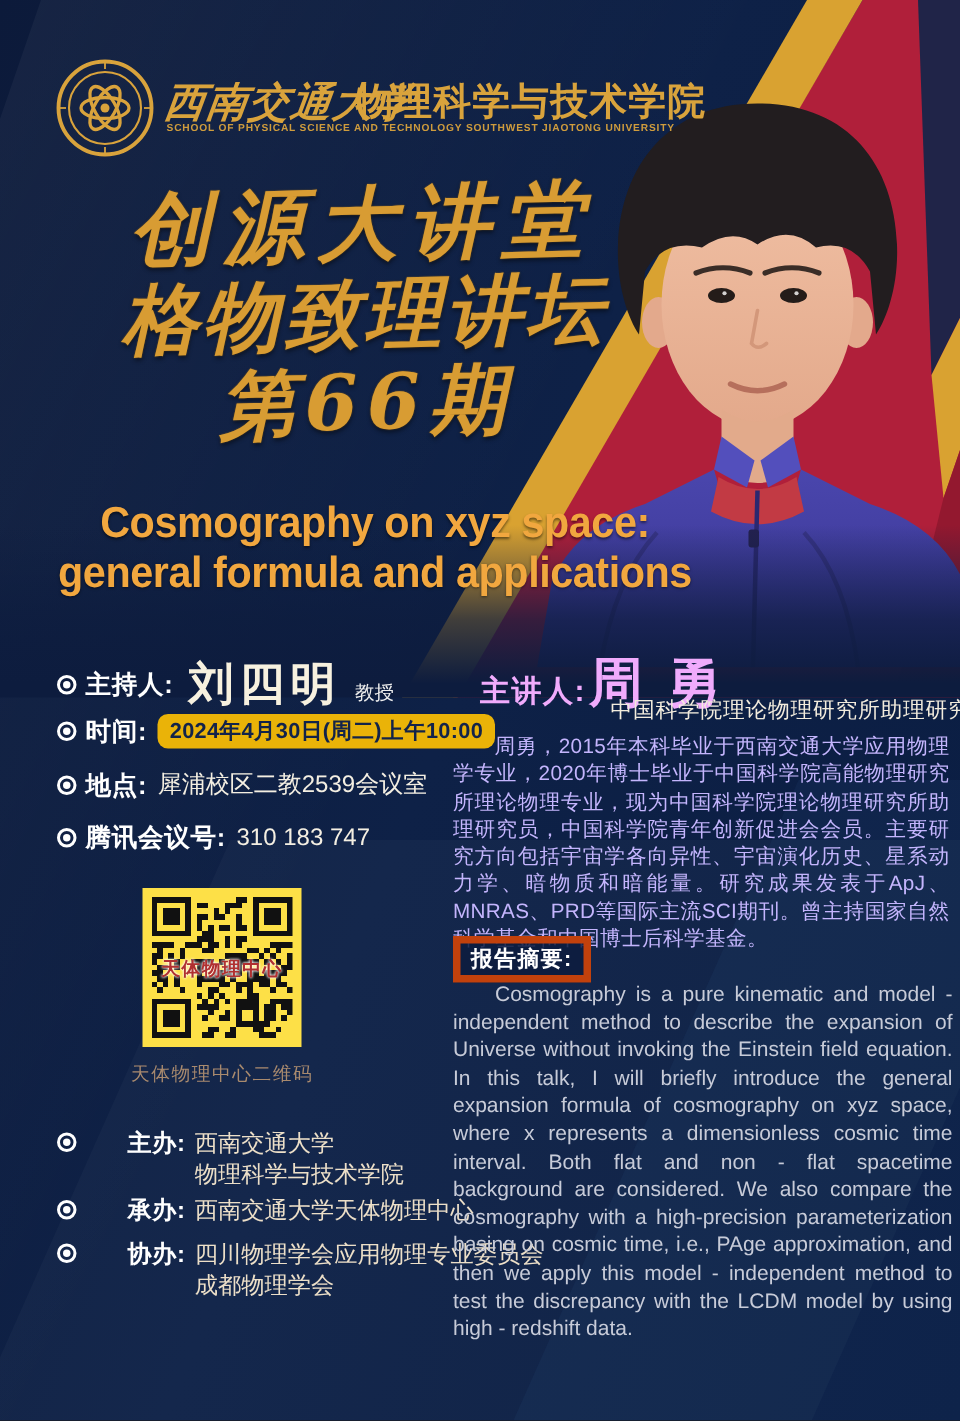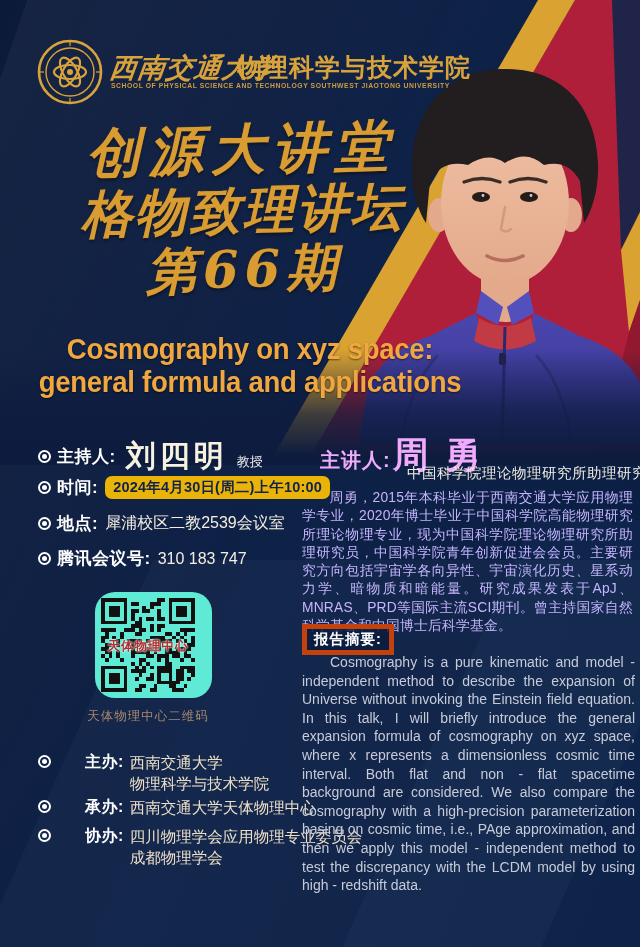--- a/index.html
+++ b/index.html
@@ -35,21 +35,21 @@
   
   .row{position:absolute;left:38px;display:flex;align-items:center;color:#fff;z-index:5;white-space:nowrap;}
   .blt{width:13px;height:13px;border:2px solid #fff;border-radius:50%;position:relative;margin-right:6px;box-sizing:border-box;flex:0 0 auto;}
   .blt::after{content:'';position:absolute;inset:2px;background:#fff;border-radius:50%;}
   .lbl{font-weight:700;font-size:17px;letter-spacing:.5px;}
   .val{font-size:16px;margin-left:7px;color:#f4efe2;}
   .host-name{font-size:30px;font-weight:700;letter-spacing:4px;margin-left:10px;color:#f7f1df;}
   .host-title{font-size:13px;margin-left:9px;margin-top:10px;color:#eee;}
   .time-box{background:#eab308;color:#12234a;font-weight:700;font-size:14.5px;padding:2px 8px;border-radius:7px;margin-left:7px;letter-spacing:.2px;}
   
-  .qr-wrap{position:absolute;left:95px;top:592px;width:117px;height:106px;background:#5eead4;padding:6px;box-sizing:border-box;z-index:5;border-radius:20px;}
+  .qr-wrap{position:absolute;left:95px;top:592px;width:106px;height:106px;background:#fde047;padding:6px;box-sizing:border-box;z-index:5;}
   .qr-wrap svg{display:block;width:94px;height:94px;}
   .qr-overlay{position:absolute;left:0;top:46px;width:106px;text-align:center;font-size:12.5px;font-weight:700;color:#b03030;letter-spacing:1px;text-shadow:0 0 2px #fff,0 0 2px #fff;}
   .qr-caption{position:absolute;left:46px;top:708px;width:204px;text-align:center;font-size:12.5px;color:#a98a6e;z-index:5;letter-spacing:1px;}
   
   .org{align-items:flex-start;}
   .org .blt{margin-top:3px;}
   .org .lbl{font-size:16px;margin-left:28px;}
   .org .val{font-size:15.5px;line-height:21px;margin-left:6px;color:#ecdfc8;}
   .org .val span{display:block;}
   

